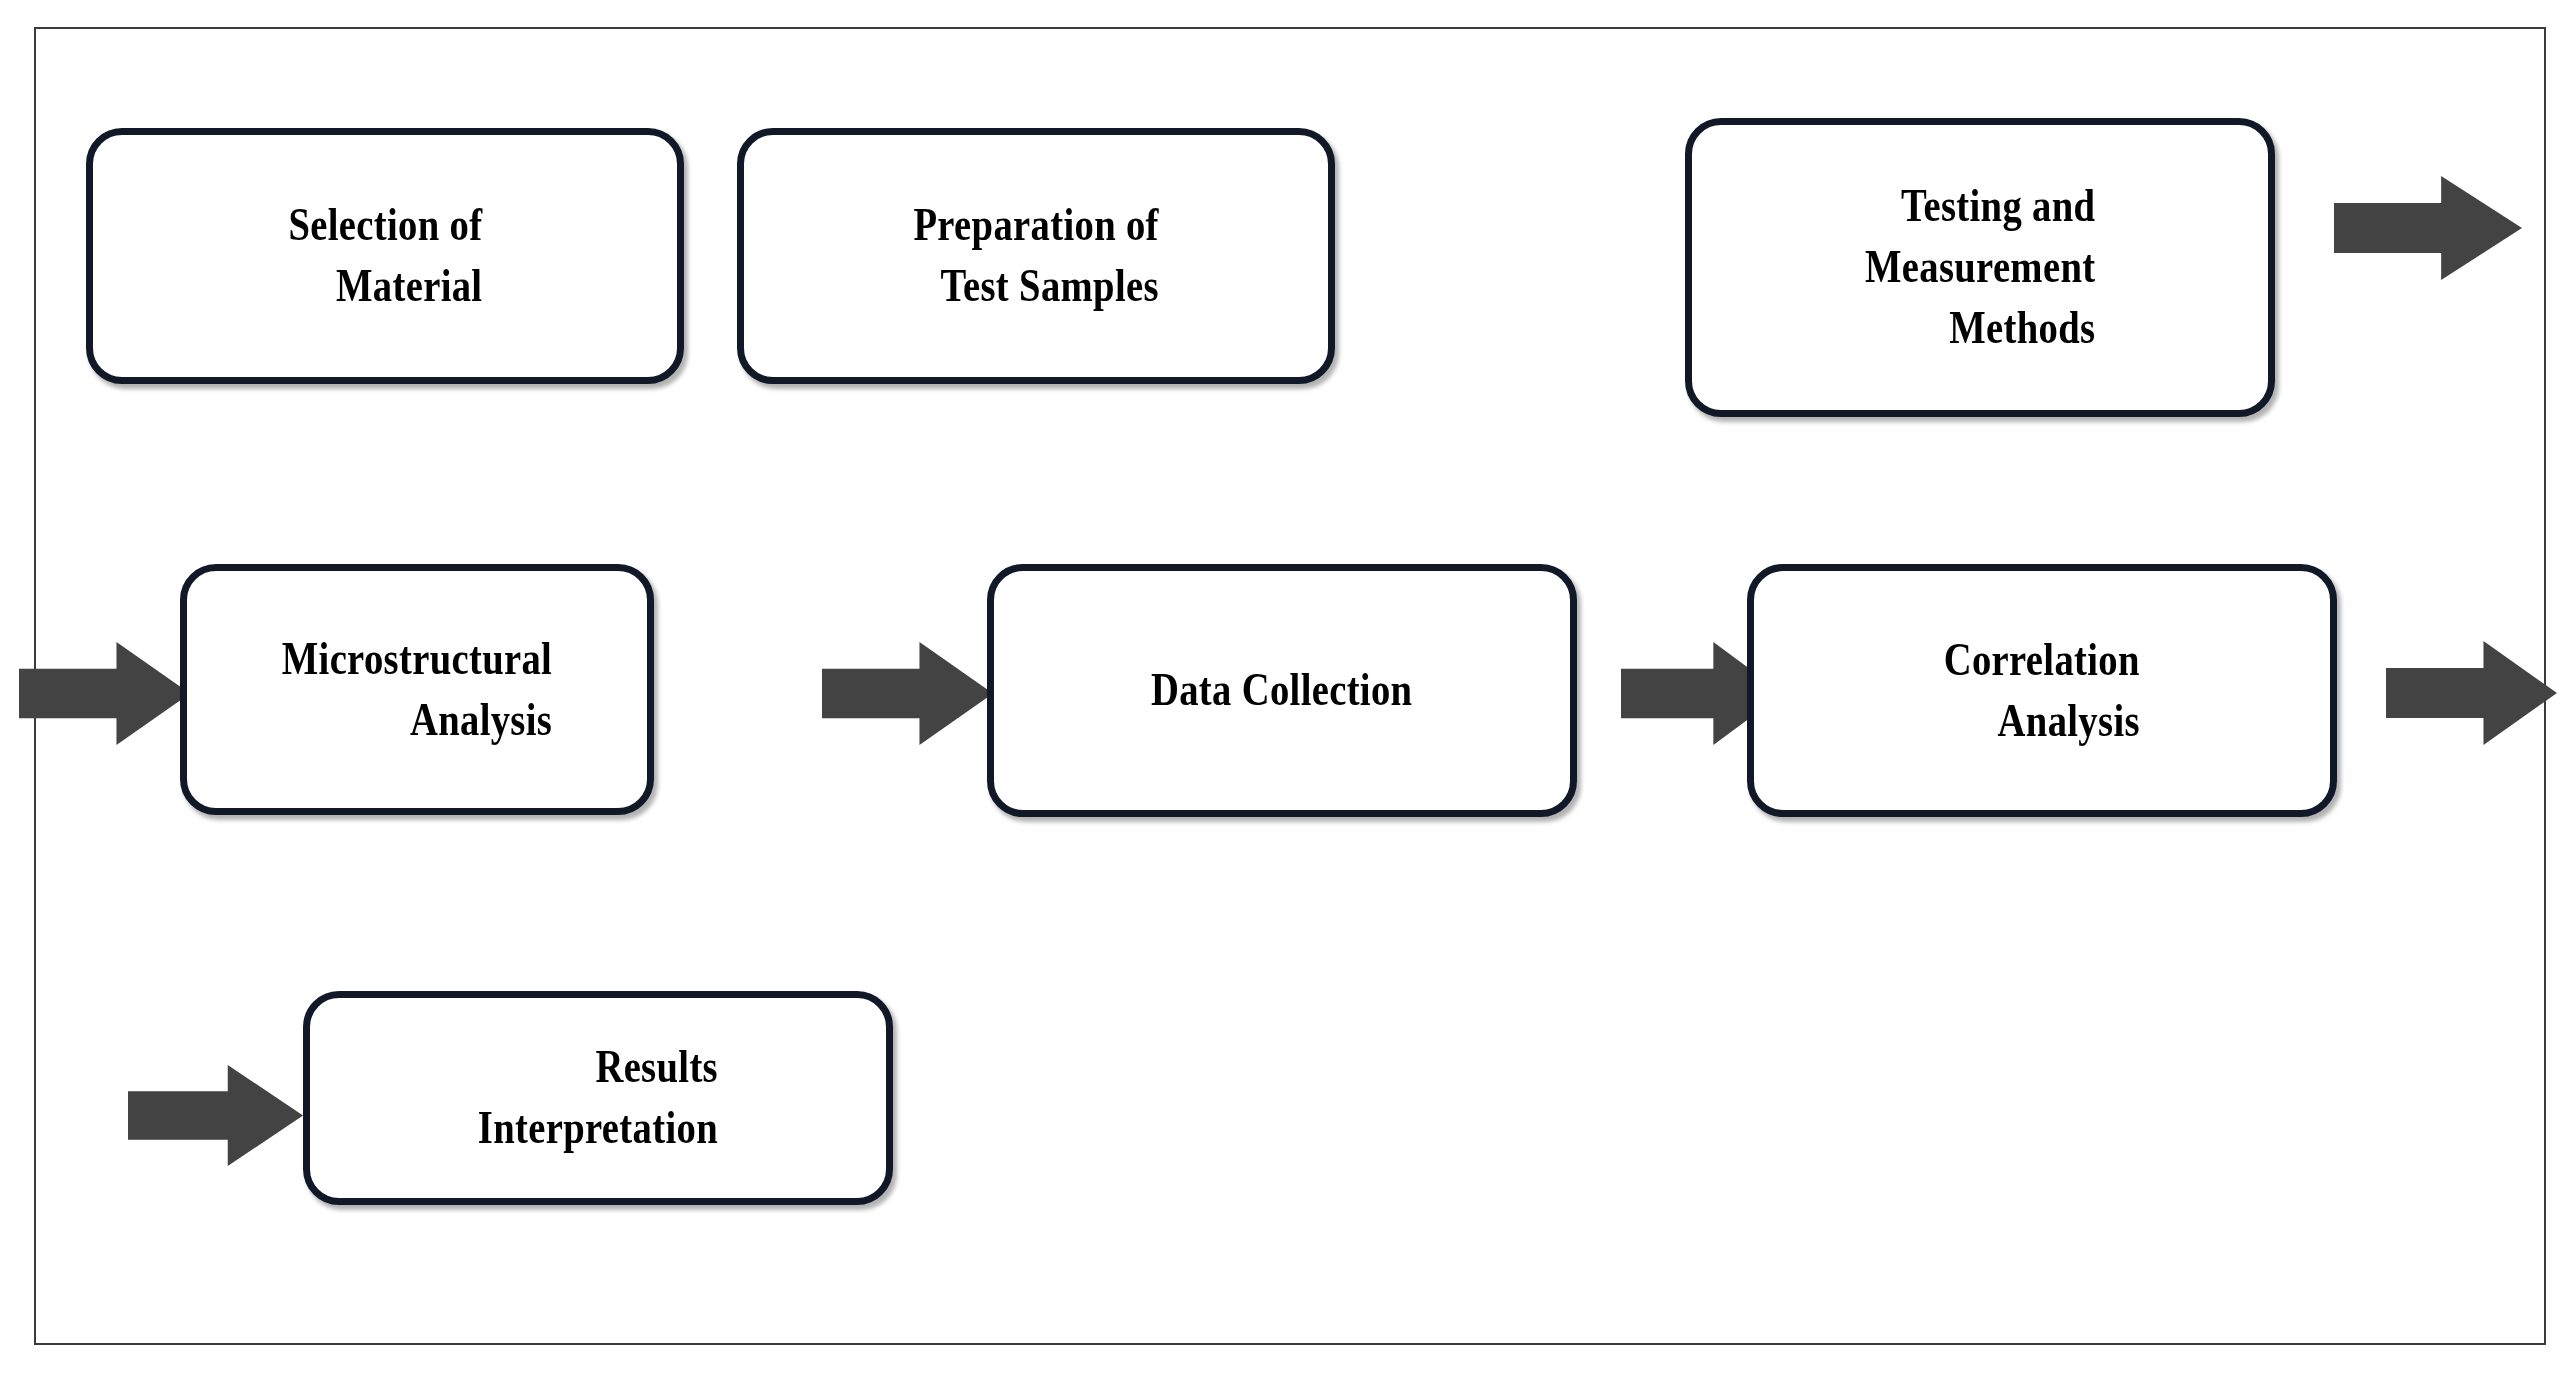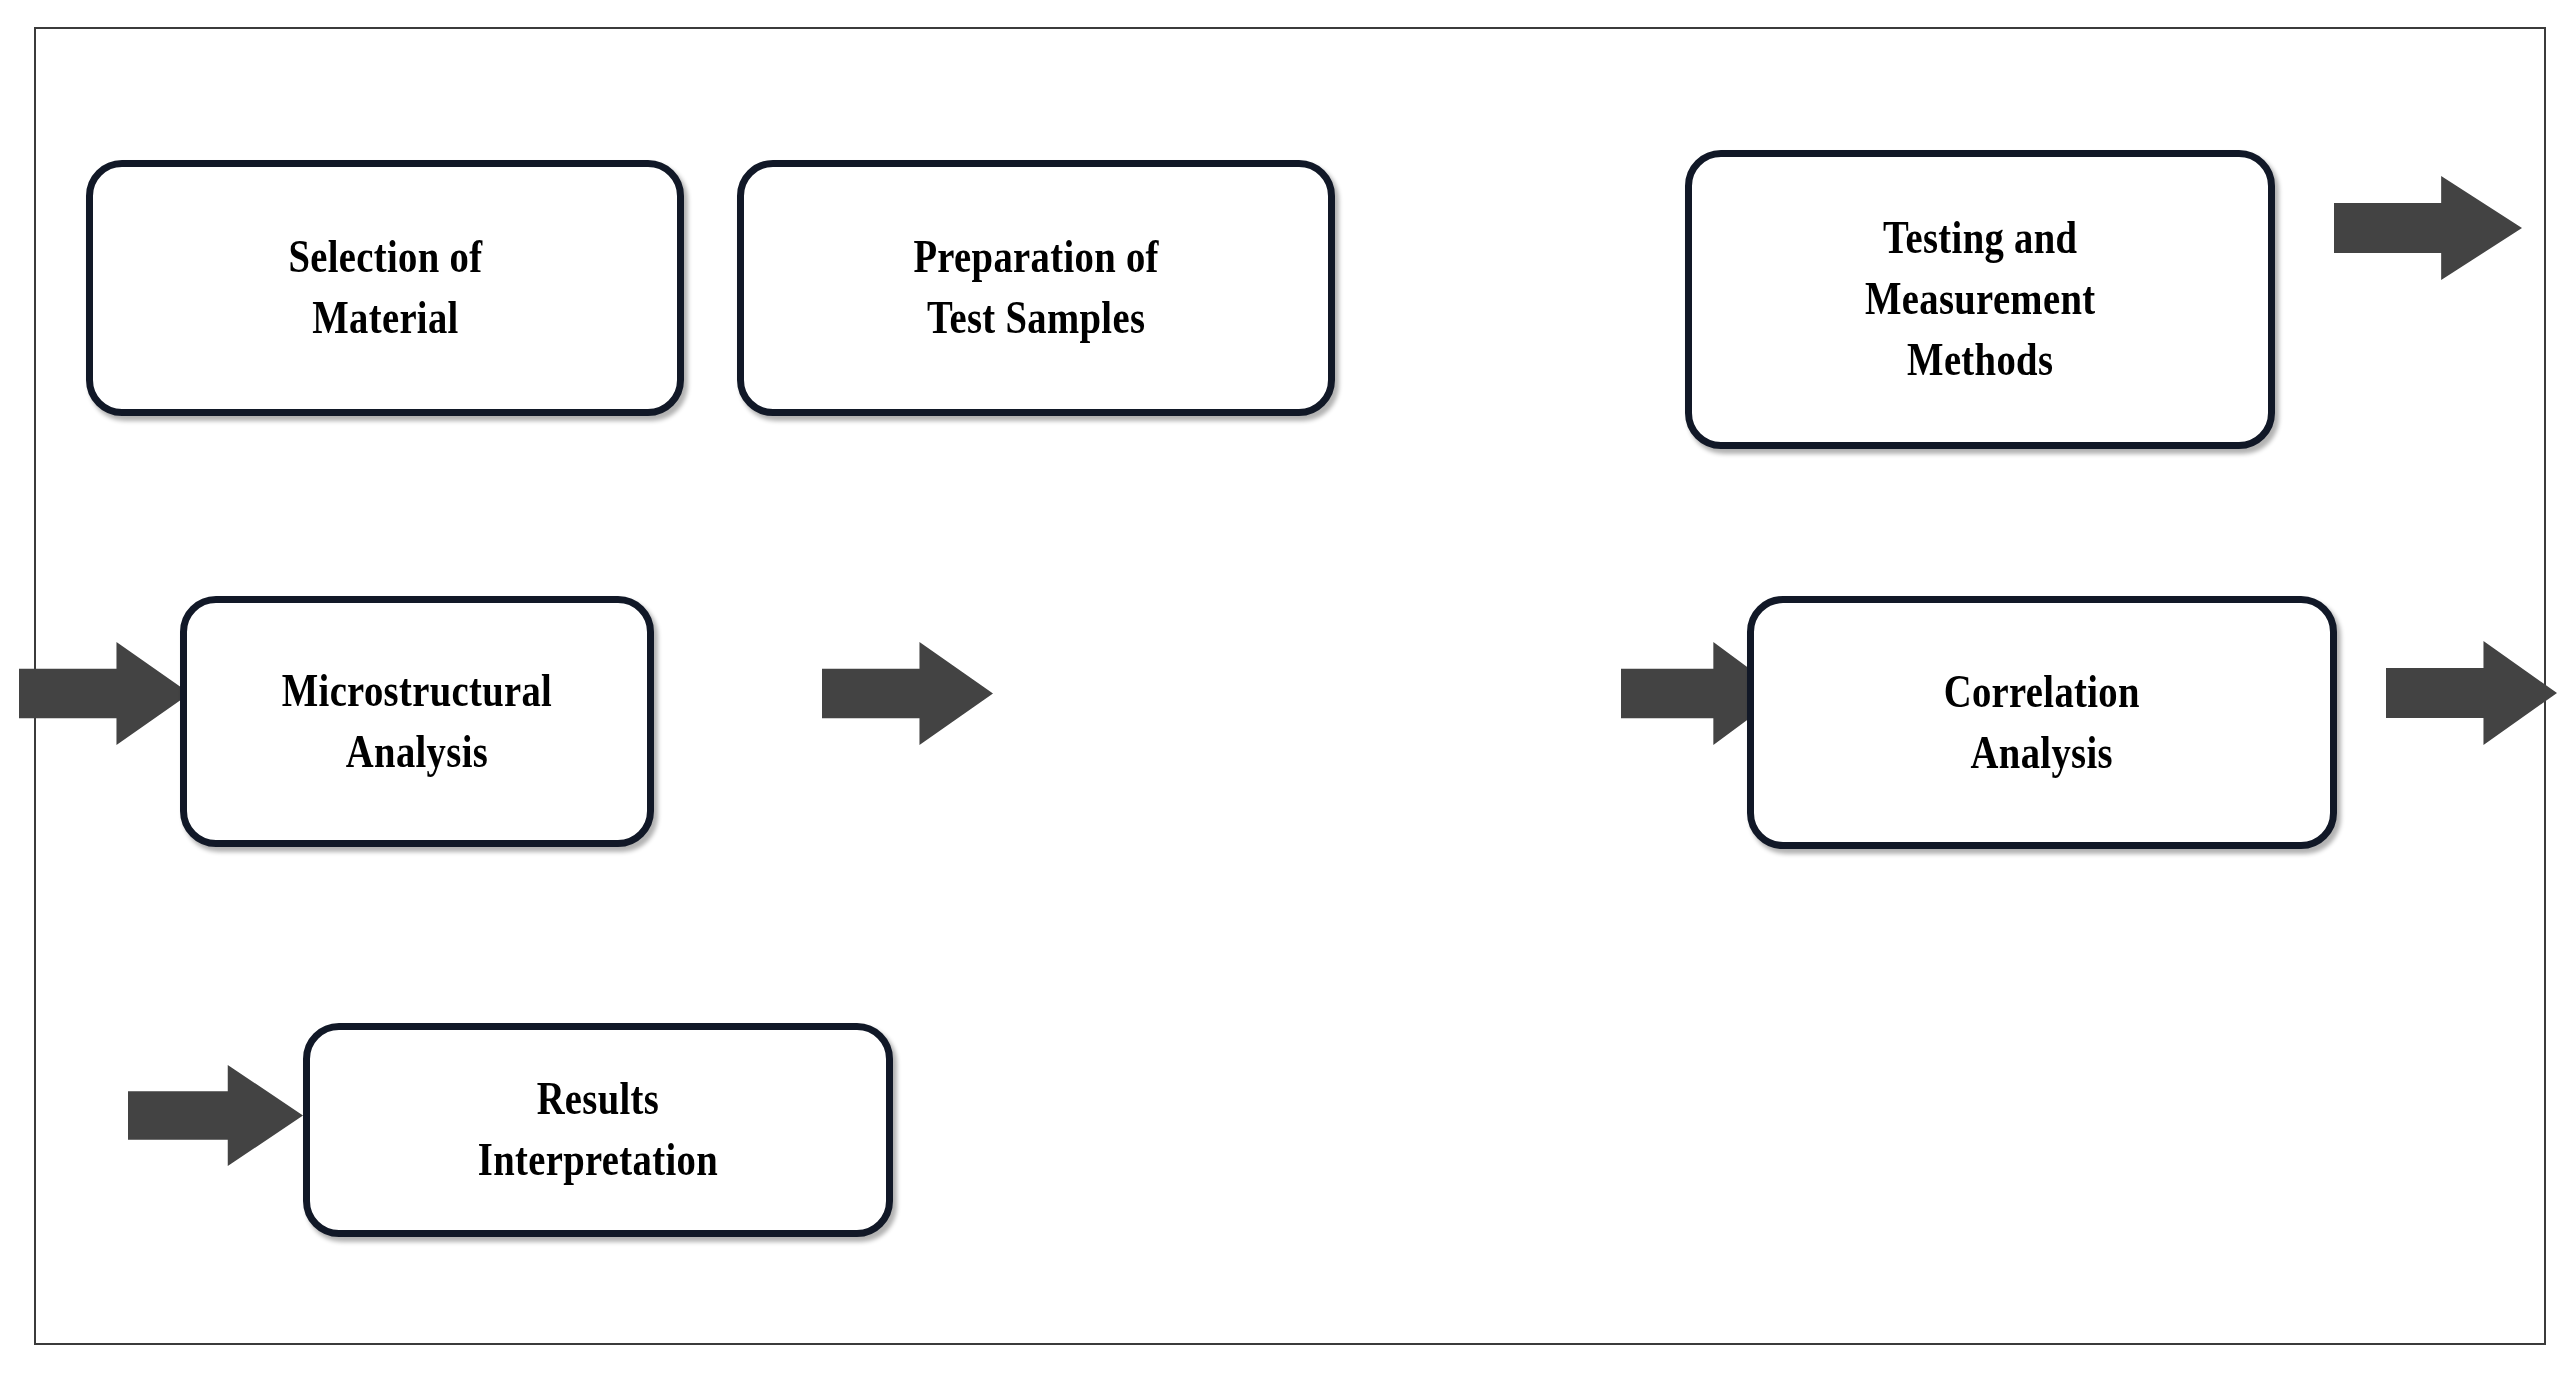--- a/index.html
+++ b/index.html
@@ -35,24 +35,23 @@
   
   .node {
     position: absolute;
     box-sizing: border-box;
     background: #ffffff;
     border: 7.7px solid #111827;
     border-radius: 36px;
     display: flex;
     align-items: center;
     justify-content: center;
-    text-align: center;
+    text-align: right;
     box-shadow: 3.4px 4.3px 4.3px rgba(0,0,0,0.30);
     z-index: 3;
-    margin-top: 32px;
   }
   .node .node-label {
     display: block;
     font-family: "Liberation Serif", "DejaVu Serif", serif;
     font-weight: bold;
     font-size: 46px;
     line-height: 1.32;
     color: #000000;
     letter-spacing: 0.4px;
     padding: 0 12px;
@@ -115,20 +114,23 @@
         <span class="node-label">Testing and
 Measurement
 Methods</span>
       </div>
 
       <div class="node" style="left:144px; top:535px; width:474px; height:251px;">
         <span class="node-label">Microstructural
 Analysis</span>
       </div>
 
+      <div class="node" style="left:951px; top:535px; width:590px; height:253px;">
+        <span class="node-label">Data Collection</span>
+      </div>
 
       <div class="node" style="left:1711px; top:535px; width:590px; height:253px;">
         <span class="node-label">Correlation
 Analysis</span>
       </div>
 
       <div class="node" style="left:267px; top:962px; width:590px; height:214px;">
         <span class="node-label">Results
 Interpretation</span>
       </div>

